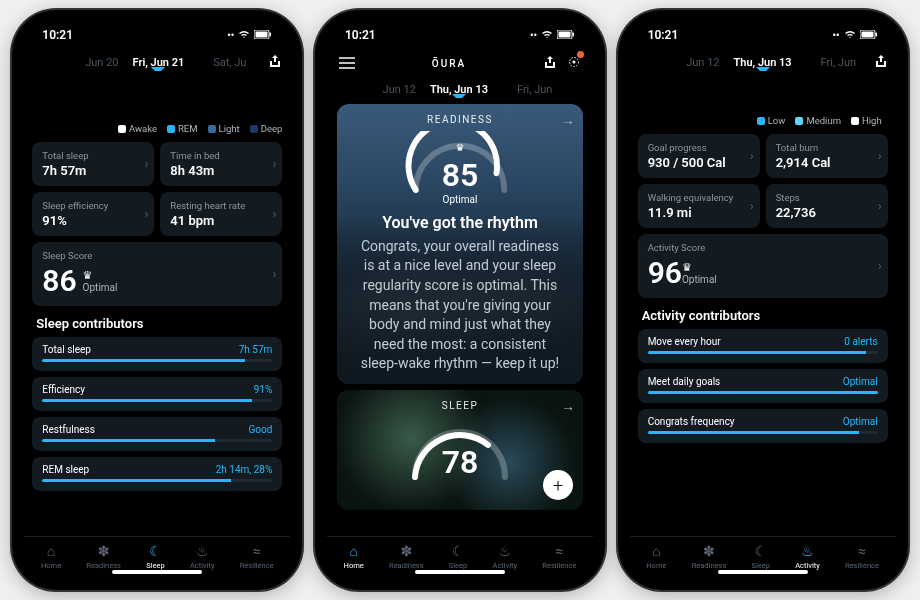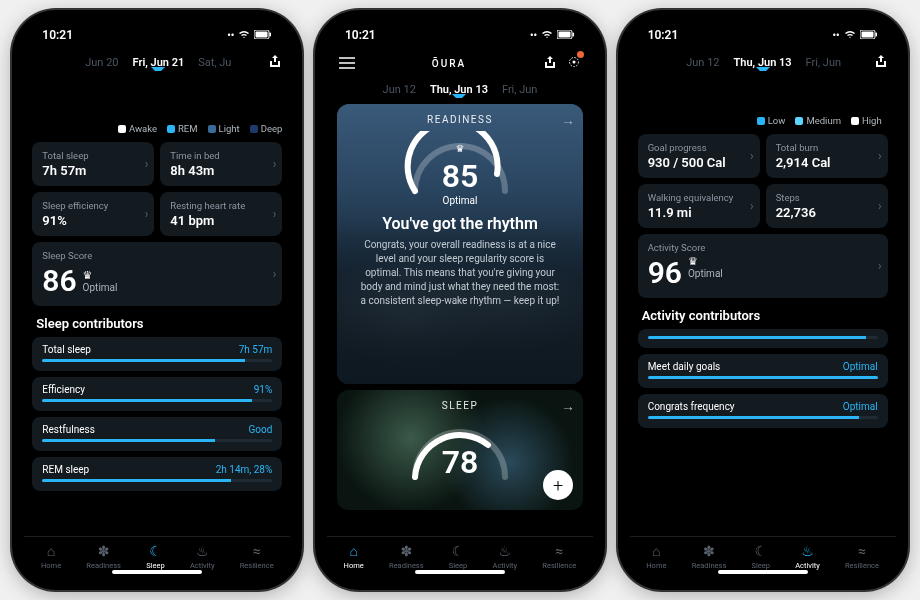--- a/index.html
+++ b/index.html
@@ -53,21 +53,21 @@
   }
   .status-right { display:flex; gap:4px; align-items:center; font-size:10px; }
   .date-nav {
     display: flex;
     align-items: center;
     justify-content: space-between;
     padding: 6px 8px 2px;
     font-size: 11px;
   }
   .date-nav .dates { display:flex; gap:14px; flex:1; justify-content:center; }
-  .date-nav .dim { color:#4a5560; }
+  .date-nav .dim { color:#4a5560;margin-left:15px; }
   .date-nav .active { color:#fff; font-weight:600; position:relative; }
   .date-nav .active::after { content:""; position:absolute; left:50%; transform:translateX(-50%); bottom:-6px; width:6px; height:4px; border-left:4px solid transparent; border-right:4px solid transparent; border-top:4px solid #2ab6f6; }
   .share-icon { width:14px; height:14px; }
   .menu-icon { width:16px; height:12px; }
   .gear-badge { position:relative; }
   .gear-badge::after { content:""; position:absolute; top:-3px; right:-3px; width:7px; height:7px; background:#e63; border-radius:50%; }
   .app-header {
     display:flex; align-items:center; justify-content:space-between;
     padding: 6px 12px 4px;
   }
@@ -134,21 +134,21 @@
                 radial-gradient(ellipse at 30% 60%, #4a5a65 0%, transparent 40%),
                 radial-gradient(ellipse at 70% 55%, #3a4a55 0%, transparent 35%);
   }
   .card-hero > * { position:relative; z-index:1; }
   .card-label { font-size:10px; letter-spacing:1.5px; margin-bottom:4px; opacity:0.9; text-align:center; }
   .gauge { width:120px; height:70px; margin:2px auto 0; position:relative; }
   .gauge svg { width:100%; height:100%; }
   .gauge-score { font-size:32px; font-weight:600; text-align:center; margin-top:-44px; }
   .gauge-sub { font-size:10px; text-align:center; margin-top:0px; }
   .card-title { font-size:16px; font-weight:600; margin:8px 0 5px; }
-  .card-body { font-size:10px; line-height:1.4; color:#c3cbd2; padding:0 6px; }
+  .card-body { font-size:14px; line-height:1.4; color:#c3cbd2; padding:0 6px; }
   .card-sleep {
     height:120px;
     background: radial-gradient(circle at 30% 40%, #3a5a4a 0%, transparent 40%),
                 radial-gradient(circle at 70% 60%, #2a4a5a 0%, transparent 35%),
                 #0a1410;
     display:flex; flex-direction:column; align-items:center;
     padding:10px;
     position:relative;
   }
   .fab {
@@ -486,34 +486,38 @@
           <div class="tile">
             <div class="label">Steps</div>
                    <div class="value">22,736</div>
                    <span class="chevron">›</span>
           </div>
         </div>
 
       <div class="tile full score-tile">
         <div style="flex:0">
           <div class="label">Activity Score</div>
-          <div style="display:flex;align-items:flex-start;gap:6px">
+          <div style="display:flex;align-items:center;">
             <span class="score-big">96</span>
             <span class="score-meta">
               <span class="crown">♛</span>
               <span>Optimal</span>
             </span>
           </div>
         </div>
         <span class="chevron">›</span>
       </div>
 
       <div class="section-h">Activity contributors</div>
       <div>
           <div class="contrib">
+            <div class="row">
+              <span>Move every hour</span>
+              <span class="val">0 alerts</span>
+            </div>
                    <div class="bar">
               <div class="bar-fill" style="width:95%"></div>
             </div>
           </div>
           <div class="contrib">
             <div class="row">
               <span>Meet daily goals</span>
               <span class="val">Optimal</span>
             </div>
                    <div class="bar">

